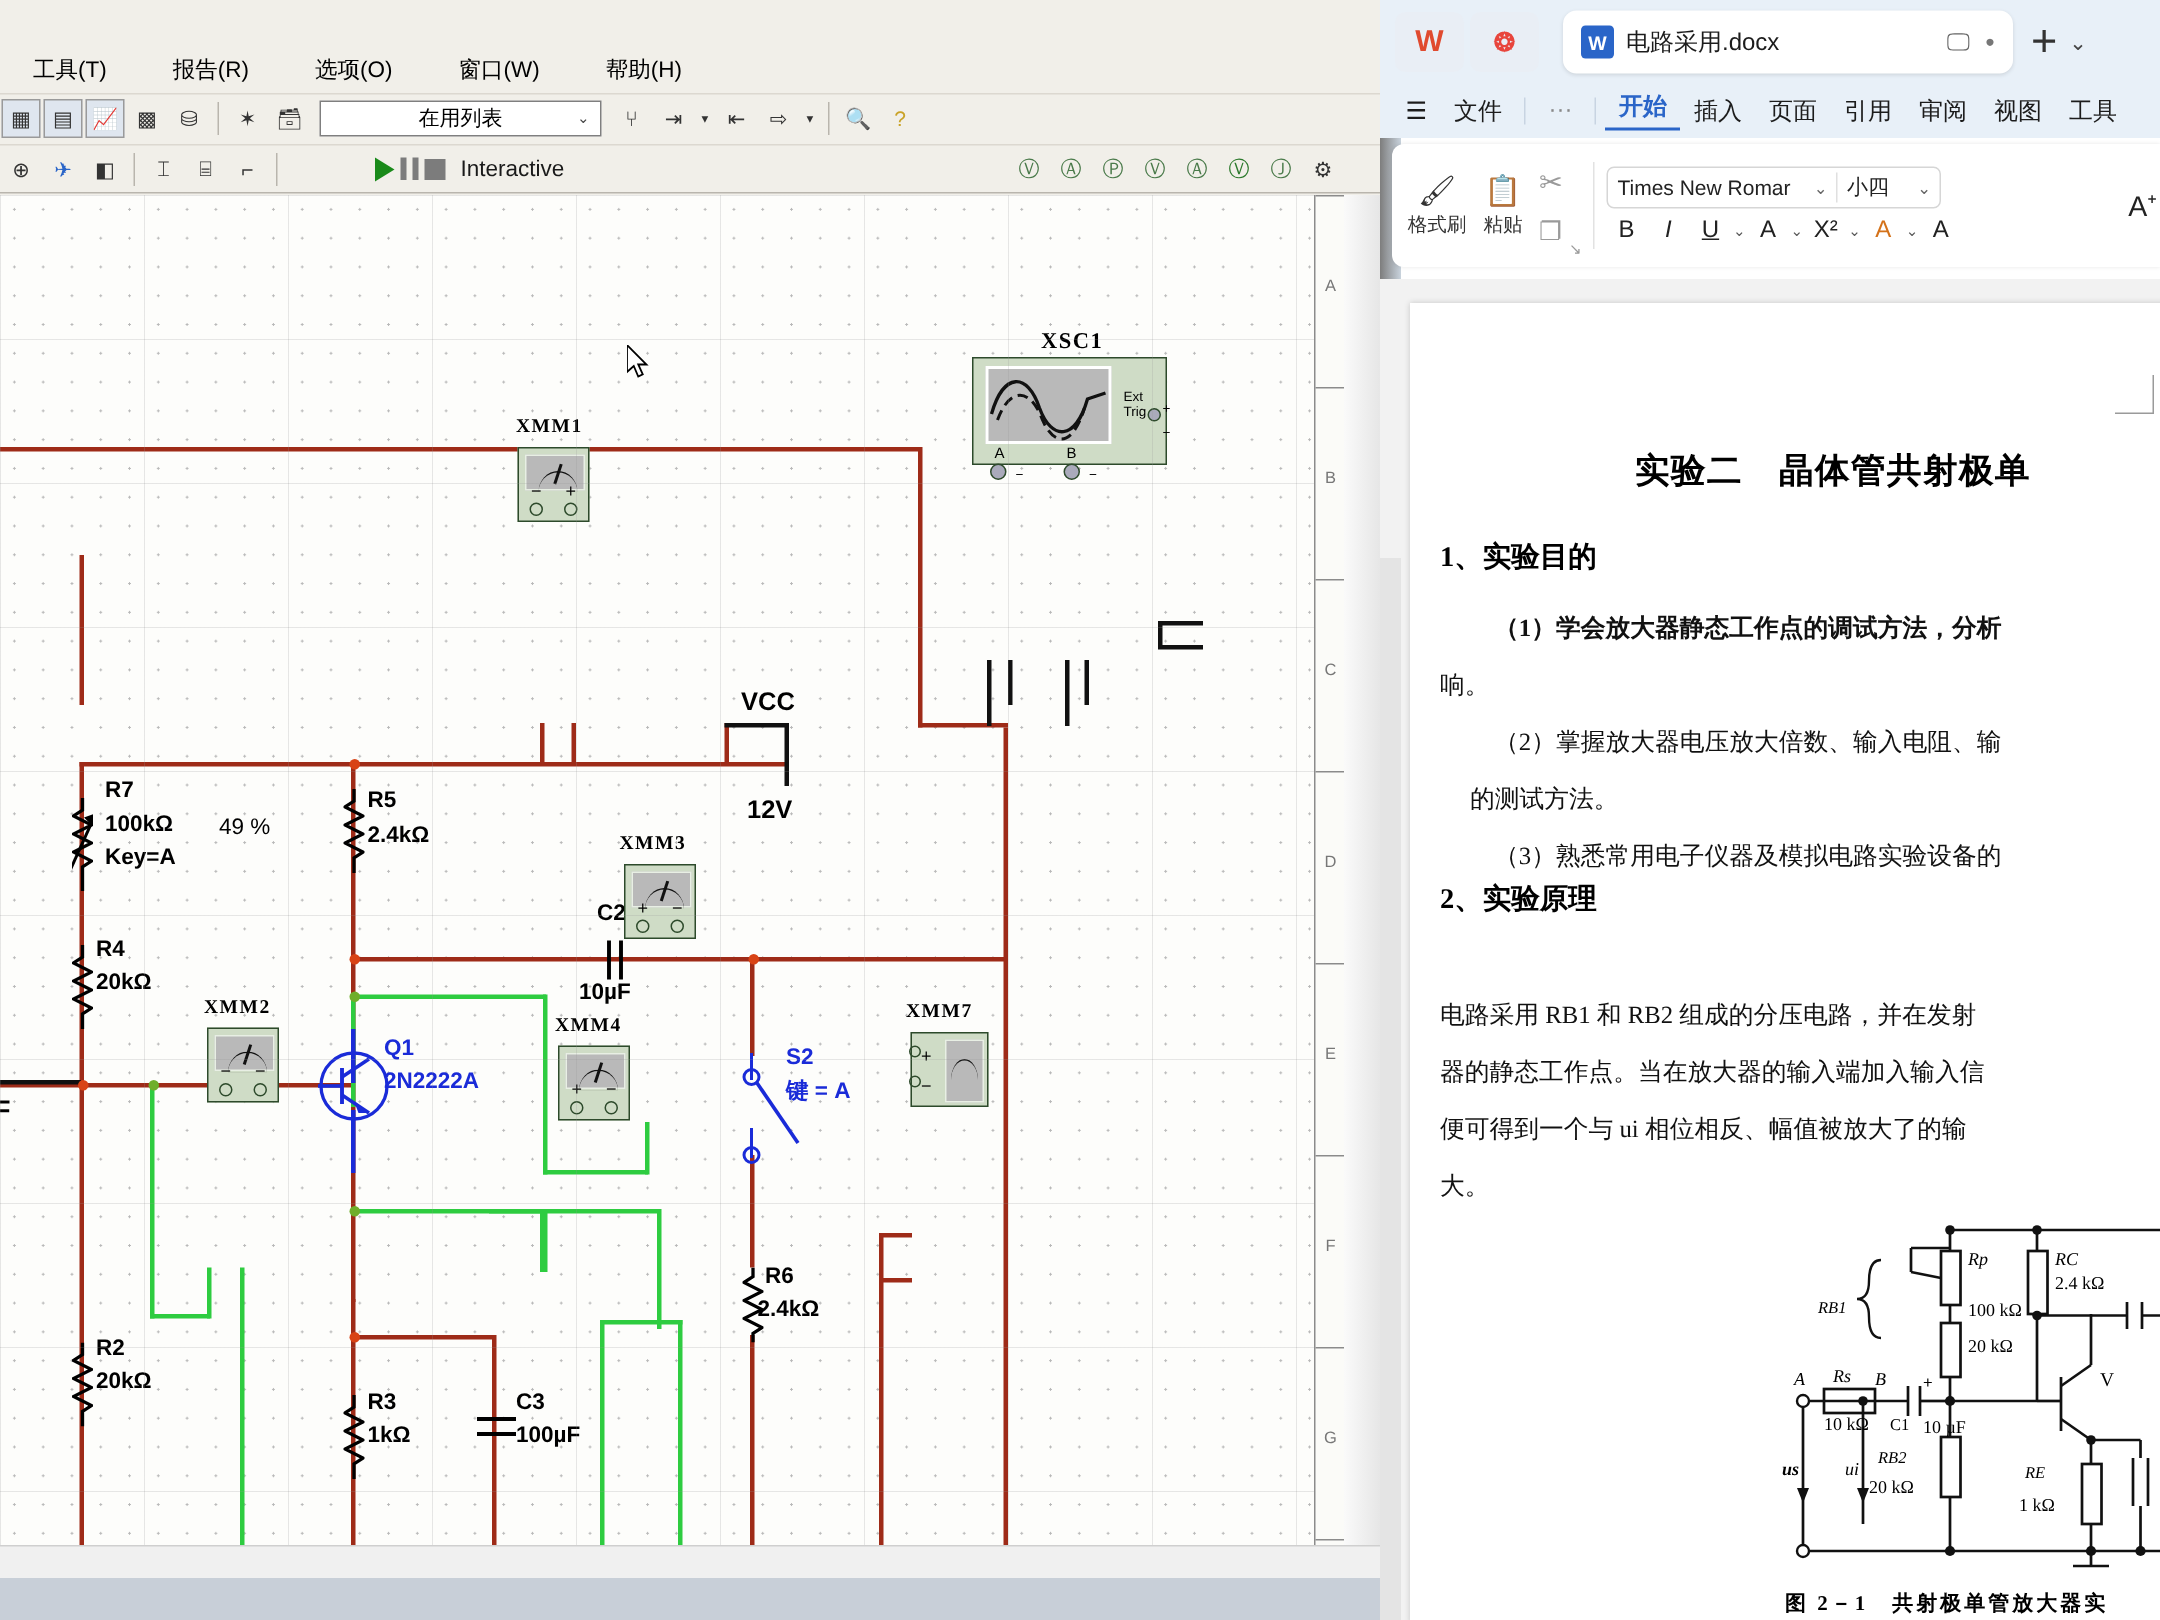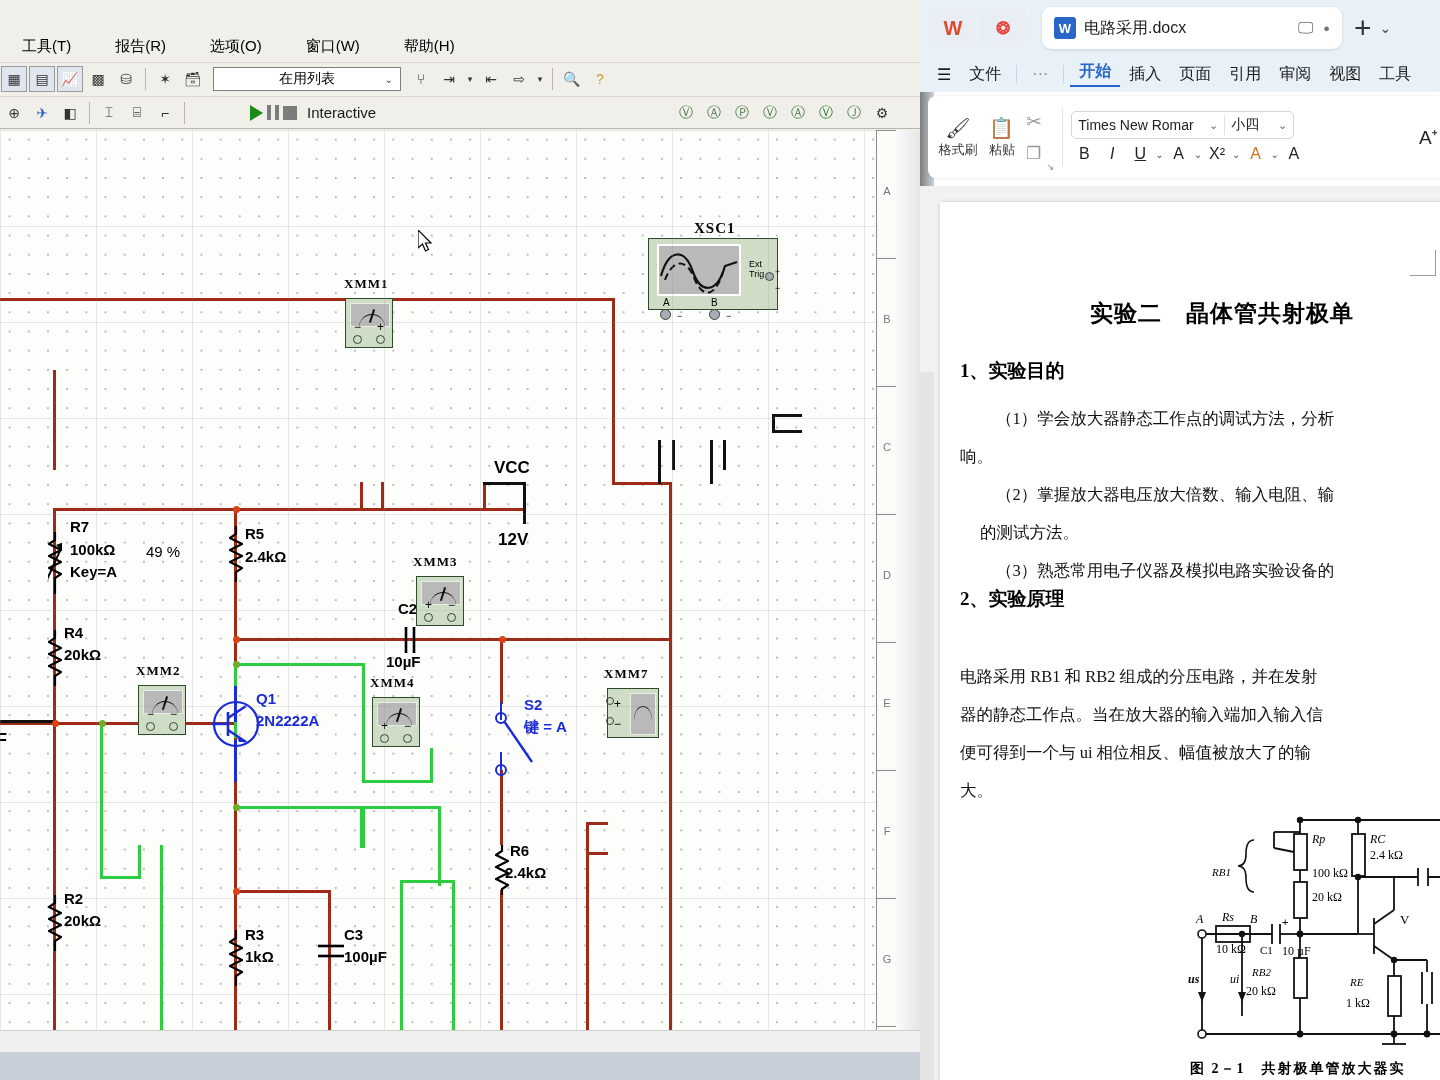--- a/index.html
+++ b/index.html
@@ -631,21 +631,21 @@
     </div>
   </div>
 
   <div class="docArea">
     <div class="docscroll"></div>
     <div class="page">
       <div class="pmark"></div>
 
       <div class="docTitle">实验二　晶体管共射极单</div>
       <div class="h2" style="top:156px;">1、实验目的</div>
-      <div class="para" style="top:198px;left:56px;">（1）学会放大器静态工作点的调试方法，分析</div>
+      <div class="para" style="top:198px;left:56px;font-weight:bold;">（1）学会放大器静态工作点的调试方法，分析</div>
       <div class="para" style="top:236px;">响。</div>
       <div class="para" style="top:274px;left:56px;">（2）掌握放大器电压放大倍数、输入电阻、输</div>
       <div class="para" style="top:312px;margin-left:20px;">的测试方法。</div>
       <div class="para" style="top:350px;left:56px;">（3）熟悉常用电子仪器及模拟电路实验设备的</div>
       <div class="h2" style="top:384px;">2、实验原理</div>
       <div class="para" style="top:456px;">
         <span>电路采用 RB1 和 RB2 组成的分压电路，并在发射</span>
       </div>
       <div class="para" style="top:532px;">便可得到一个与 ui 相位相反、幅值被放大了的输</div>
       <div class="para" style="top:494px;">器的静态工作点。当在放大器的输入端加入输入信</div>

